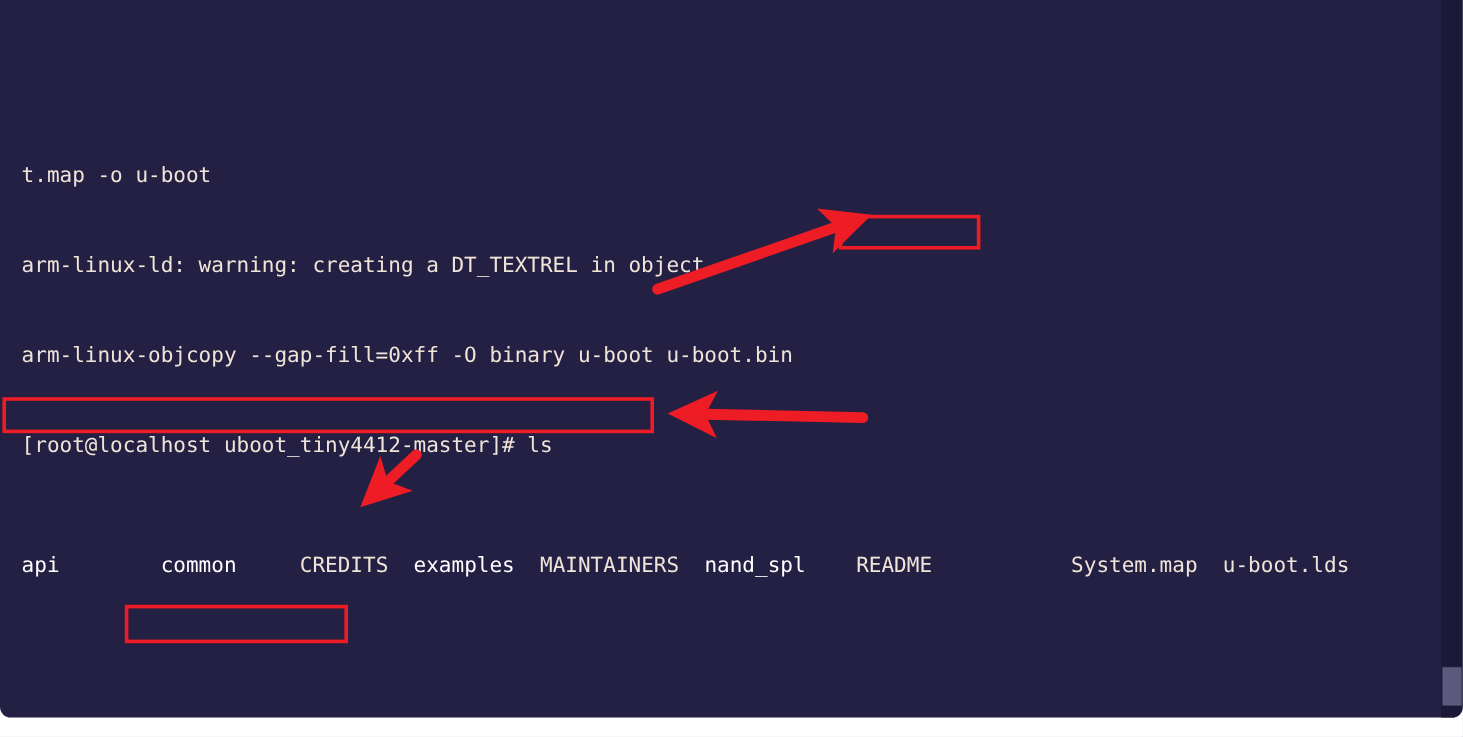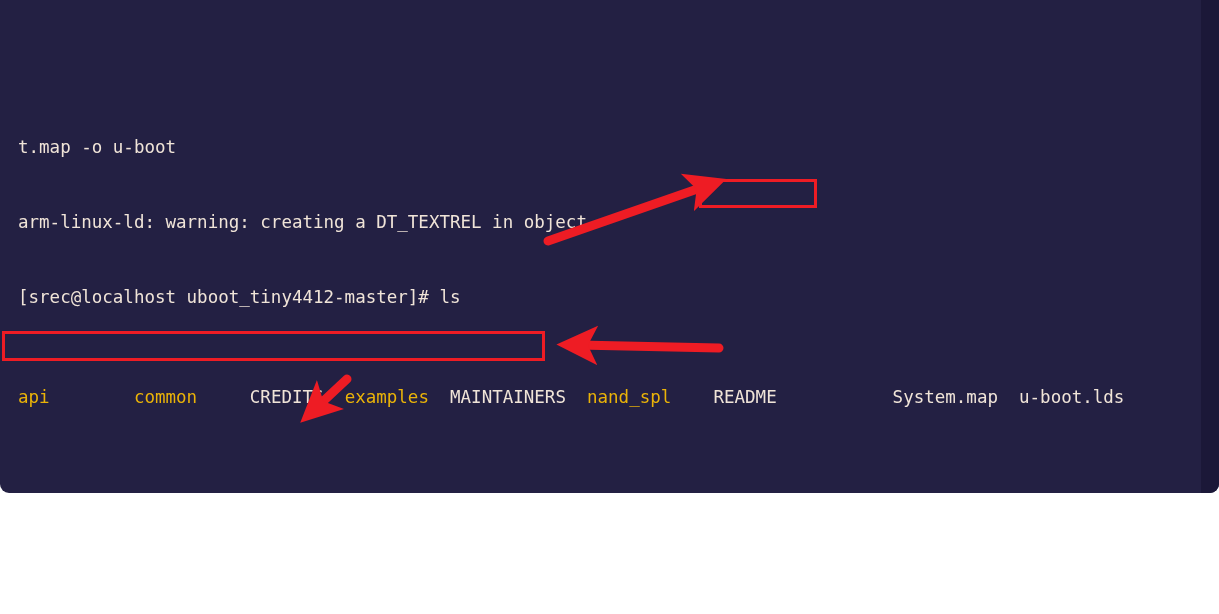--- a/index.html
+++ b/index.html
@@ -1,21 +1,21 @@
 <!DOCTYPE html>
 <html><head>
 <meta charset="utf-8">
 <style>
   html,body{margin:0;padding:0;background:#ffffff;}
   body{width:1219px;height:614px;overflow:hidden;
        font-family:"DejaVu Sans Mono","Liberation Mono",monospace;}
 
   #terminal{
     position:relative;
-    width:1219px;height:493px;
+    width:1219px;height:598px;
     background:#232043;
     border-bottom-left-radius:9px;
     border-bottom-right-radius:9px;
     overflow:hidden;
     box-sizing:border-box;
   }
 
   
   #screen{
     position:absolute;
@@ -27,21 +27,21 @@
     line-height:25px;
     white-space:pre;
     color:#f0e4d8;
     letter-spacing:0px;
     z-index:2;
   }
   .ln{height:25px;white-space:pre;}
   .ln:first-child{height:10px;overflow:hidden;}
 
   .c-def{color:#f0e4d8;}
-  .c-dir{color:#eab308;}
+  .c-dir{color:#ffffff;}
 
   
   #scrollbar-track{
     position:absolute;
     right:0;top:0;
     width:18px;height:614px;
     background:#1b1838;
     z-index:4;
     border-bottom-right-radius:9px;
   }
@@ -73,21 +73,22 @@
 </head>
 <body>
 
 <div id="terminal">
 
   <div id="screen">
 
     <div class="ln"><span class="c-def">                                                                          </span></div>
     <div class="ln"><span class="c-def">t.map -o u-boot</span></div>
     <div class="ln"><span class="c-def">arm-linux-ld: warning: creating a DT_TEXTREL in object.</span></div>
-    <div class="ln"><span class="c-def">[srec@localhost uboot_tiny4412-master]# ls</span></div>
+    <div class="ln"><span class="c-def">arm-linux-objcopy --gap-fill=0xff -O binary u-boot u-boot.bin</span></div>
+    <div class="ln"><span class="c-def">[root@localhost uboot_tiny4412-master]# ls</span></div>
 
     <div class="ln"><span class="c-dir">api</span><span class="c-def">        </span><span class="c-dir">common</span><span class="c-def">     </span><span class="c-def">CREDITS</span><span class="c-def">  </span><span class="c-dir">examples</span><span class="c-def">  </span><span class="c-def">MAINTAINERS</span><span class="c-def">  </span><span class="c-dir">nand_spl</span><span class="c-def">    </span><span class="c-def">README</span><span class="c-def">           </span><span class="c-def">System.map</span><span class="c-def">  </span><span class="c-def">u-boot.lds</span></div>
 
     
 
     
 
     
 
     

